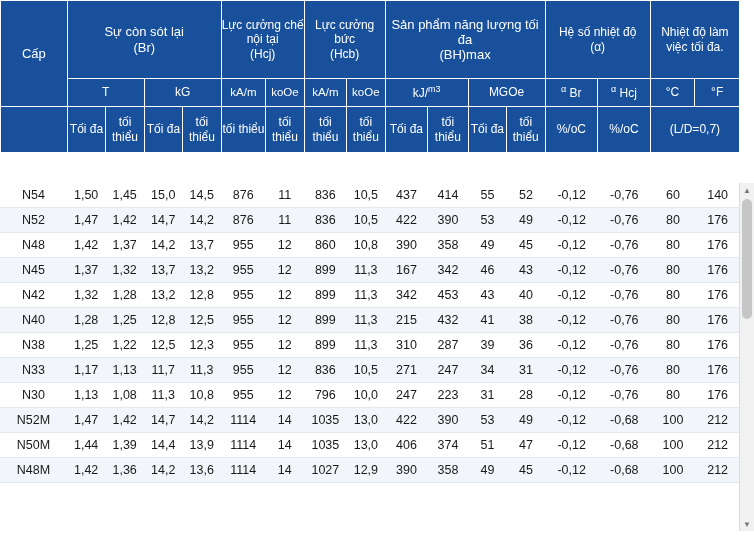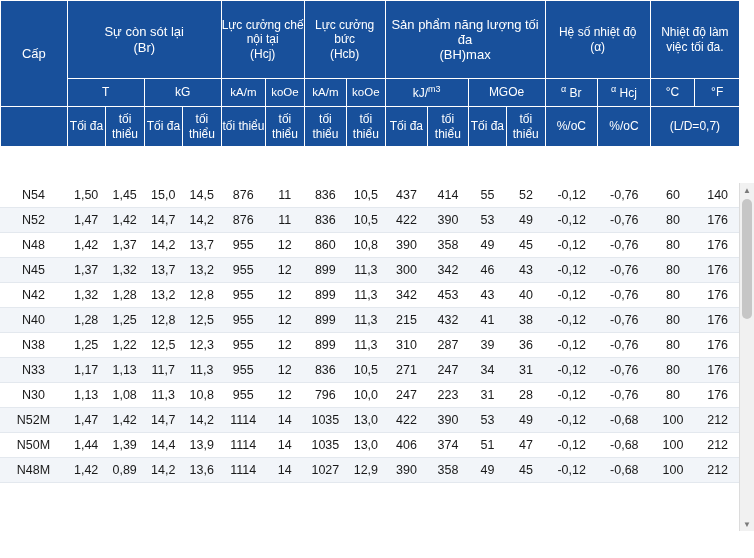--- a/index.html
+++ b/index.html
@@ -137,21 +137,21 @@
         <td class="tiny">koOe</td>
         <td colspan="2" class="small">
           <span>kJ/</span><span class="sup">m3</span>
         </td>
         <td colspan="2" class="small">MGOe</td>
         <td class="small"><span class="sup">α</span> Br</td>
         <td class="small"><span class="sup">α</span> Hcj</td>
         <td class="small">°C</td>
         <td class="small">°F</td>
       </tr>
-      <tr style="height:40px">
+      <tr style="height:46px">
         <td style="border:1px solid #ffffff;background:#18509b"></td>
         <td class="small">Tối đa</td>
         <td class="small">tối thiểu</td>
         <td class="small">Tối đa</td>
         <td class="small">tối thiểu</td>
         <td class="small">tối thiểu</td>
         <td class="small">tối thiểu</td>
         <td class="small">tối thiểu</td>
         <td class="small">tối thiểu</td>
         <td class="small">Tối đa</td>
@@ -247,21 +247,21 @@
           <tr>
             <td class="grade">N45</td>
             <td>1,37</td>
             <td>1,32</td>
             <td>13,7</td>
             <td>13,2</td>
             <td>955</td>
             <td>12</td>
             <td>899</td>
             <td>11,3</td>
-            <td>300</td>
+            <td>167</td>
             <td>342</td>
             <td>46</td>
             <td>43</td>
             <td>-0,12</td>
             <td>-0,76</td>
             <td>80</td>
             <td>176</td>
           </tr>
           <tr>
             <td class="grade">N42</td>
@@ -392,21 +392,21 @@
             <td>51</td>
             <td>47</td>
             <td>-0,12</td>
             <td>-0,68</td>
             <td>100</td>
             <td>212</td>
           </tr>
           <tr>
             <td class="grade">N48M</td>
             <td>1,42</td>
-            <td>0,89</td>
+            <td>1,36</td>
             <td>14,2</td>
             <td>13,6</td>
             <td>1114</td>
             <td>14</td>
             <td>1027</td>
             <td>12,9</td>
             <td>390</td>
             <td>358</td>
             <td>49</td>
             <td>45</td>

